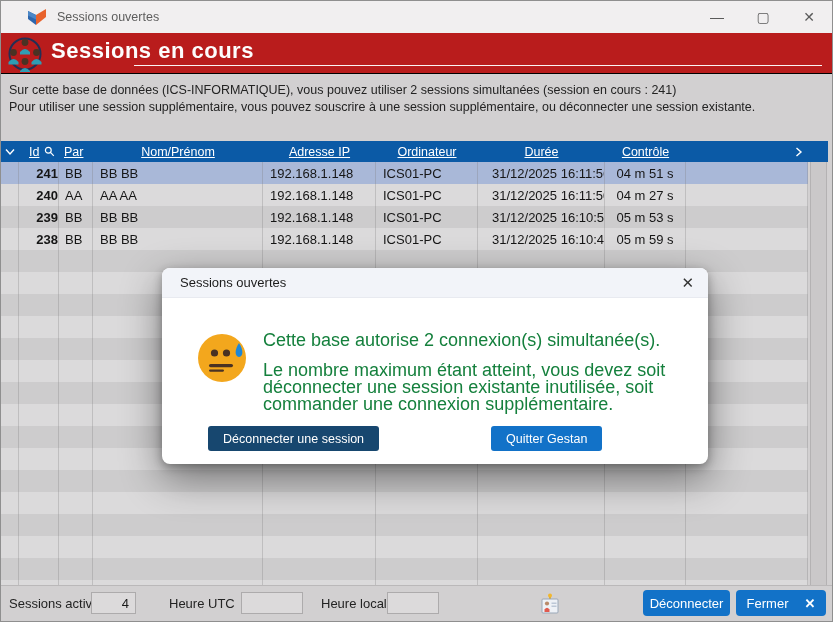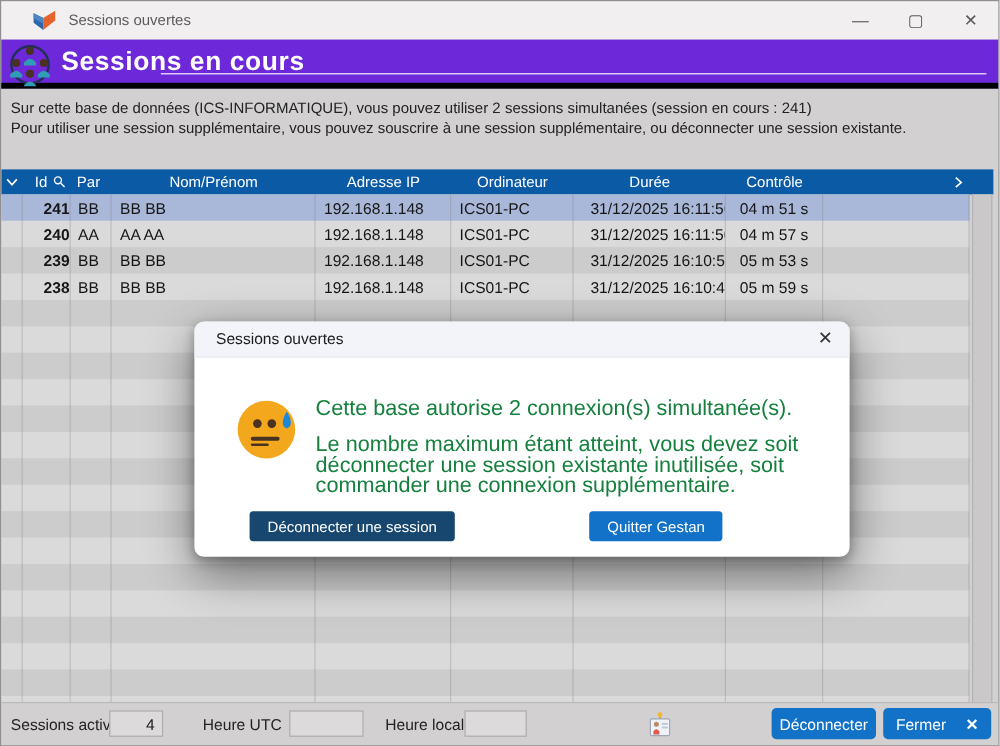--- a/index.html
+++ b/index.html
@@ -8,31 +8,31 @@
     position:relative; width:833px; height:622px; background:#d2d0d1;
     border:1px solid #8f8f8f; overflow:hidden;
   }
   
   .titlebar { position:absolute; top:0; left:0; right:0; height:32px; background:#f1eff0; display:flex; align-items:center; }
   .titlebar .logo { margin-left:26px; width:20px; height:18px; }
   .titlebar .wtitle { margin-left:10px; font-size:12.5px; color:#5d5d5d; }
   .wctrls { position:absolute; right:0; top:0; height:32px; display:flex; }
   .wctrl { width:46px; height:32px; display:flex; align-items:center; justify-content:center; color:#5a5a5a; font-size:14px; cursor:default; }
   
-  .band { position:absolute; top:32px; left:0; right:0; height:41px; background:#6d28d9; border-bottom:5px solid #000000; }
+  .band { position:absolute; top:32px; left:0; right:0; height:41px; background:#b91c1c; border-bottom:1px solid #000000; }
   .band .groupicon { position:absolute; left:5px; top:3px; }
   .band .btitle { position:absolute; left:50px; top:5px; color:#fdfdfd; font-size:22px; font-weight:bold; letter-spacing:0.5px; }
   .band .underline { position:absolute; left:133px; right:10px; bottom:7px; height:1px; background:rgba(255,255,255,0.95); }
   
   .info { position:absolute; top:73px; left:0; right:0; height:67px; background:#d2d0d1; padding:8px 0 0 8px; }
   .info div { font-size:12.5px; color:#232323; line-height:17px; }
   
   .table-region { position:absolute; top:140px; left:0; width:827px; bottom:36px; overflow:hidden; }
   .thead { position:absolute; top:0; left:0; width:827px; height:21px; background:#0b5aa6; display:grid;
-           grid-template-columns:18px 40px 34px 170px 113px 102px 127px 81px 122px 1fr; color:#fff; font-size:12.5px; }
+           grid-template-columns:18px 40px 34px 170px 113px 102px 127px 81px 122px 1fr; color:#fff; font-size:12.5px;text-decoration:underline; }
   .th { display:flex; align-items:center; height:100%; overflow:hidden; }
   .th-sel { justify-content:center; }
   .th-id { padding-left:10px; gap:5px; }
   .th-par { padding-left:5px; }
   .th-c { justify-content:center; }
   .th-arrow { justify-content:flex-end; padding-right:5px; }
   #tbody { position:absolute; top:21px; left:0; width:807px; }
   .trow { display:grid; grid-template-columns:18px 40px 34px 170px 113px 102px 127px 81px 122px; height:22px; }
   .trow.light { background:#dbdadb; }
   .trow.dark { background:#cdcccd; }
@@ -162,21 +162,21 @@
           <div class="tc c8"></div>
         </div>
         <div class="trow light">
           <div class="tc c0"></div>
           <div class="tc c1">240</div>
           <div class="tc c2">AA</div>
           <div class="tc c3">AA AA</div>
           <div class="tc c4">192.168.1.148</div>
           <div class="tc c5">ICS01-PC</div>
           <div class="tc c6">31/12/2025 16:11:50</div>
-          <div class="tc c7">04 m 57 s</div>
+          <div class="tc c7">04 m 27 s</div>
           <div class="tc c8"></div>
         </div>
         <div class="trow dark">
           <div class="tc c0"></div>
           <div class="tc c1">239</div>
           <div class="tc c2">BB</div>
           <div class="tc c3">BB BB</div>
           <div class="tc c4">192.168.1.148</div>
           <div class="tc c5">ICS01-PC</div>
           <div class="tc c6">31/12/2025 16:10:54</div>

